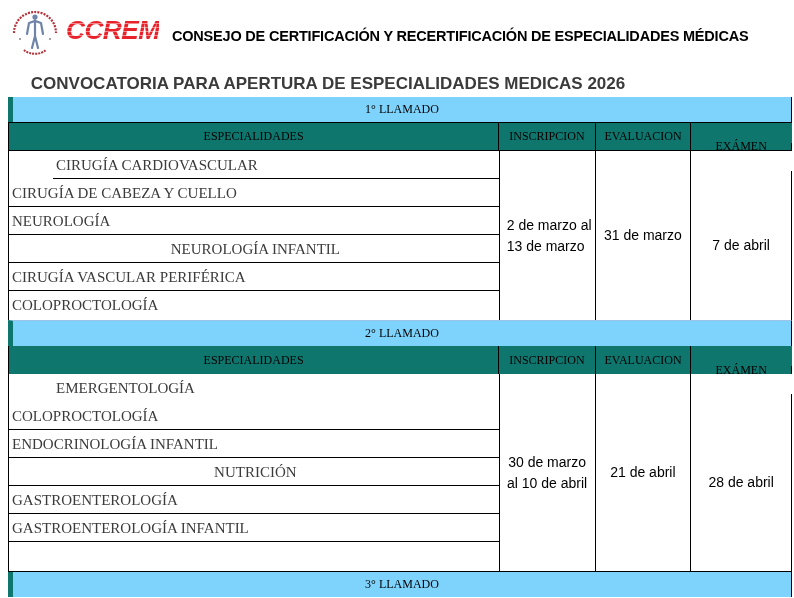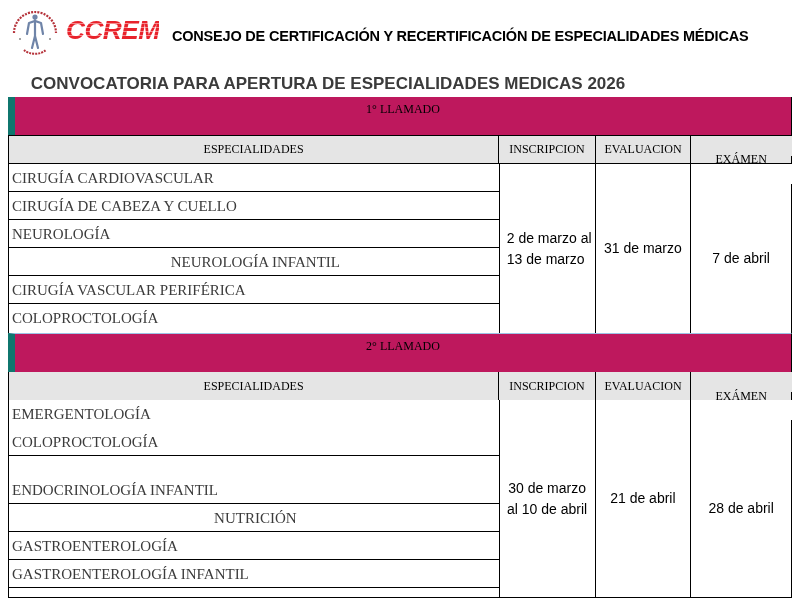--- a/index.html
+++ b/index.html
@@ -5,28 +5,28 @@
     html, body { margin:0; padding:0; background:#ffffff; }
     body { width:794px; height:598px; overflow:hidden; position:relative; font-family:"Liberation Serif", serif; }
     .header { position:absolute; left:0; top:0; width:794px; height:70px; }
     .logo-seal { position:absolute; left:8px; top:3px; width:54px; height:54px; }
     .logo-text { position:absolute; left:66px; top:16px; font-family:"Liberation Sans", sans-serif; font-weight:bold; font-style:italic; font-size:25px; color:#e8222b; letter-spacing:-0.5px;
       background: repeating-linear-gradient(180deg, #e8222b 0px, #e8222b 3px, #f58a8e 3px, #f58a8e 4px);
       -webkit-background-clip:text; background-clip:text; -webkit-text-fill-color:transparent; transform:scaleX(1.05); transform-origin:left; }
     .org-name { position:absolute; left:172px; top:28px; font-family:"Liberation Sans", sans-serif; font-weight:bold; font-size:14.5px; color:#000; letter-spacing:-0.2px; }
     .doc-title { position:absolute; left:0; top:74px; width:656px; text-align:center; font-family:Liberation Sans, sans-serif; font-weight:bold; font-size:17px; color:#3b3b3b; }
     .grid { position:absolute; left:8px; top:97px; width:784px; }
-    .band { background:#be185d; border-left:7px solid #0f766e; border-right:1px solid #000; height:38px; text-align:center; font-size:12px; line-height:25px; color:#000; }
-    .hdr { display:flex; background:#e5e5e5; border-left:1px solid #000; border-top:1px solid #000; border-bottom:1px solid #000; height:27px; font-size:12px; color:#000; }
+    .band { background:#7dd3fc; border-left:5px solid #0f766e; border-right:1px solid #000; height:25px; text-align:center; font-size:12px; line-height:25px; color:#000; }
+    .hdr { display:flex; background:#0f766e; border-left:1px solid #000; border-top:1px solid #000; border-bottom:1px solid #000; height:27px; font-size:12px; color:#000; }
     .hdr > div { display:flex; align-items:center; justify-content:center; border-right:1px solid #000; }
     .c1 { width:491px; } .c2 { width:96px; } .c3 { width:95px; } .c4 { width:100px;margin-top:20px; }
     .block { display:flex; border-left:1px solid #000; }
     .spec-col { width:491px; border-right:1px solid #000; }
     .spec { height:27px; border-bottom:1px solid #000; font-size:15px; color:#3b3b3b; line-height:28px; padding-left:3px; box-sizing:border-box; }
-    .spec.first { height:28px; }
+    .spec.first { height:28px;margin-left:44px; }
     .spec.last { border-bottom:none; }
     .date { display:flex; align-items:center; justify-content:center; text-align:center; font-family:"Liberation Sans", sans-serif; font-size:14px; color:#000; border-right:1px solid #000; line-height:21px; }
     .date.left { text-align:left; justify-content:flex-start; padding-left:7px; box-sizing:border-box; }
   </style>
 </head>
 <body>
 
 <div class="header">
   <svg class="logo-seal" viewBox="0 0 54 54">
     <circle cx="27" cy="27" r="25" fill="none" stroke="#fff"></circle>
@@ -70,21 +70,21 @@
   <div class="hdr" style="border-top:none;border-bottom:none;height:28px;">
     <div class="c1">ESPECIALIDADES</div>
     <div class="c2">INSCRIPCION</div>
     <div class="c3">EVALUACION</div>
     <div class="c4">EXÁMEN</div>
   </div>
   <div class="block" style="height:197px;border-bottom:1px solid #000;">
     <div class="spec-col">
       <div class="spec first" style="border-bottom:none;">EMERGENTOLOGÍA</div>
       <div class="spec" style="height:28px;">COLOPROCTOLOGÍA</div>
-      <div class="spec" style="height:28px;margin-top:20px;">ENDOCRINOLOGÍA INFANTIL</div>
+      <div class="spec" style="height:28px;">ENDOCRINOLOGÍA INFANTIL</div>
       <div class="spec" style="height:28px;text-align:center;">NUTRICIÓN</div>
       <div class="spec" style="height:28px;">GASTROENTEROLOGÍA</div>
       <div class="spec" style="height:28px;">GASTROENTEROLOGÍA INFANTIL</div>
     </div>
     <div class="date c2" style="padding:4px 6px;box-sizing:border-box;">30 de marzo al 10 de abril</div>
     <div class="date c3">21 de abril</div>
     <div class="date c4">28 de abril</div>
   </div>
 
   <div class="band">3° LLAMADO</div>

